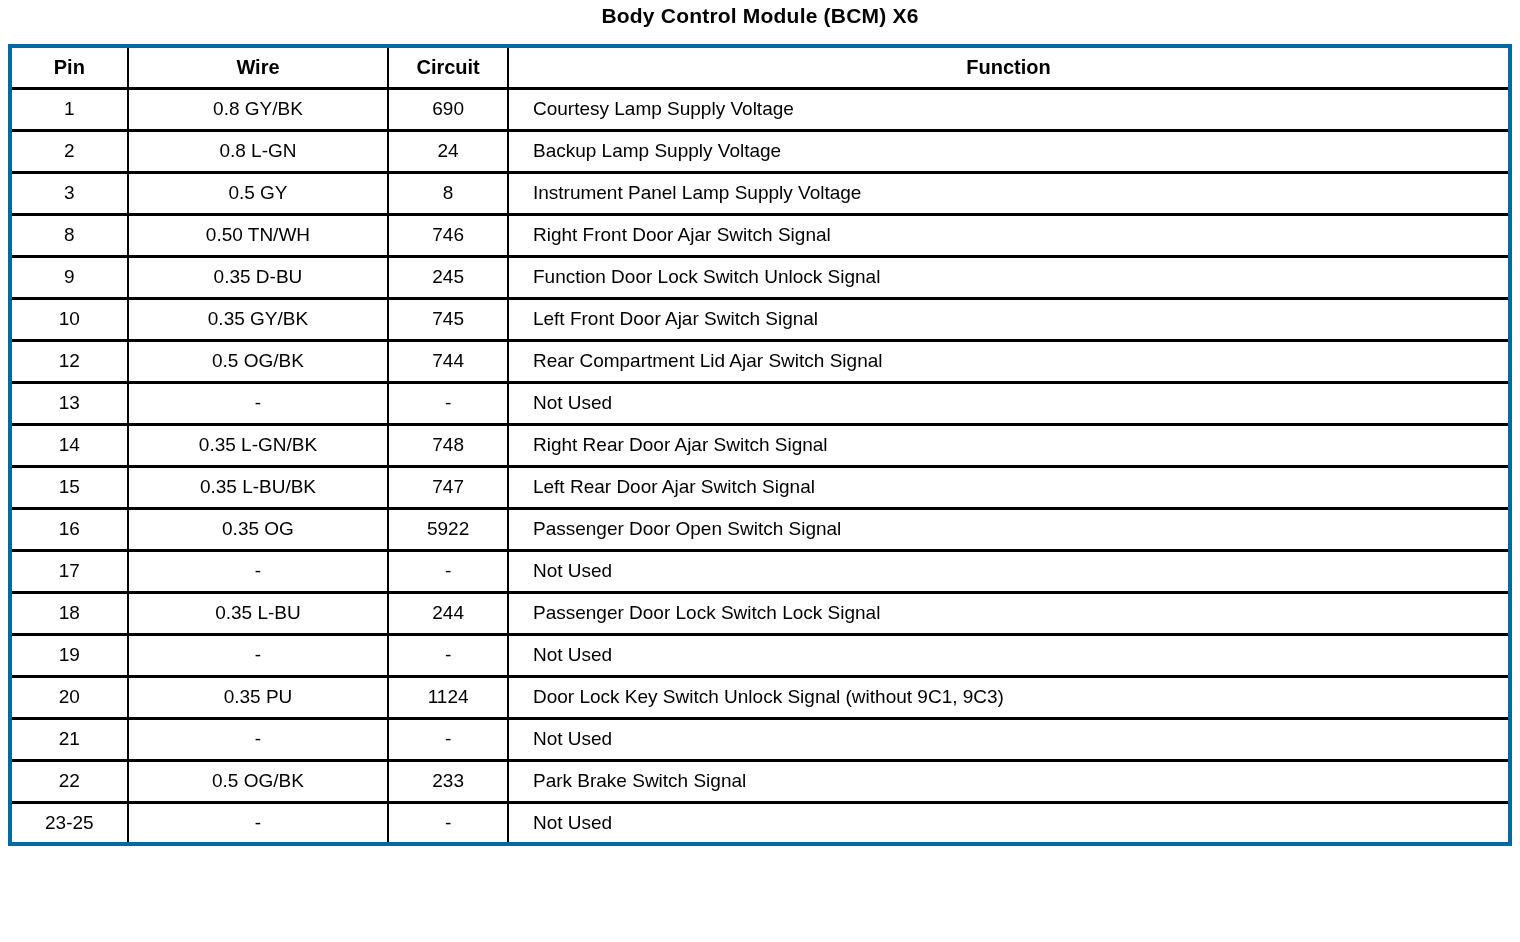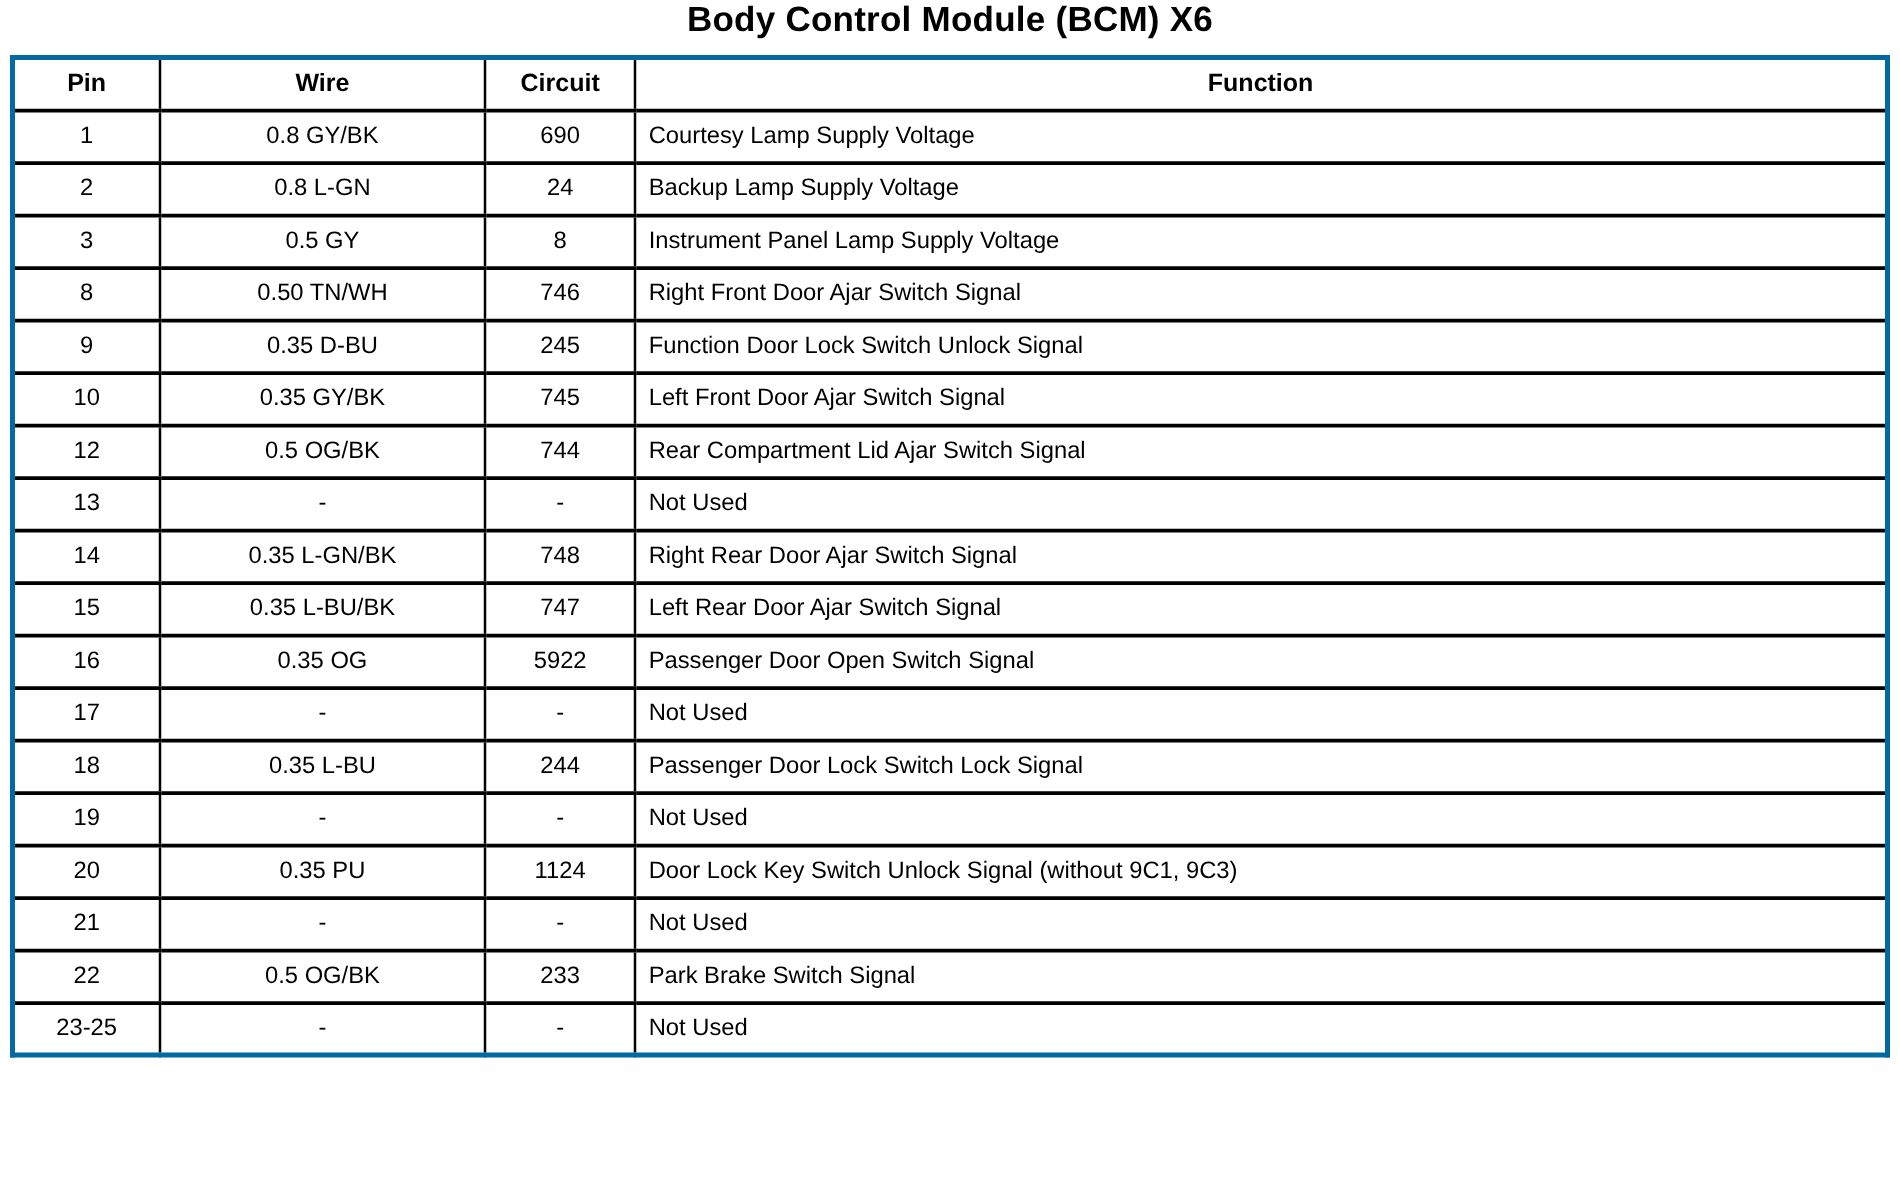--- a/index.html
+++ b/index.html
@@ -8,21 +8,21 @@
     padding: 0;
     background: #ffffff;
     width: 1520px;
     height: 942px;
     font-family: "Liberation Sans", sans-serif;
     color: #000000;
   }
   .page-title {
     margin: 0;
     padding-top: 3px;
-    font-size: 28px;
+    font-size: 21px;
     line-height: 25px;
     font-weight: bold;
     text-align: center;
     letter-spacing: 0.2px;
   }
   table.pinout {
     border-collapse: collapse;
     table-layout: fixed;
     margin: 16px 0 0 8px;
     width: 1504px;
@@ -49,21 +49,21 @@
     font-size: 19px;
     font-weight: normal;
     text-align: center;
   }
   .col-pin      { width: 116px; }
   .col-wire     { width: 257px; }
   .col-circuit  { width: 118px; }
   .col-function { width: 988px; }
   table.pinout td.col-function {
     text-align: left;
-    padding-left: 10px;
+    padding-left: 24px;
   }
 </style>
 </head>
 <body>
 
 <div class="page-title">Body Control Module (BCM) X6</div>
 
 <table class="pinout">
   <thead>
     <tr>

